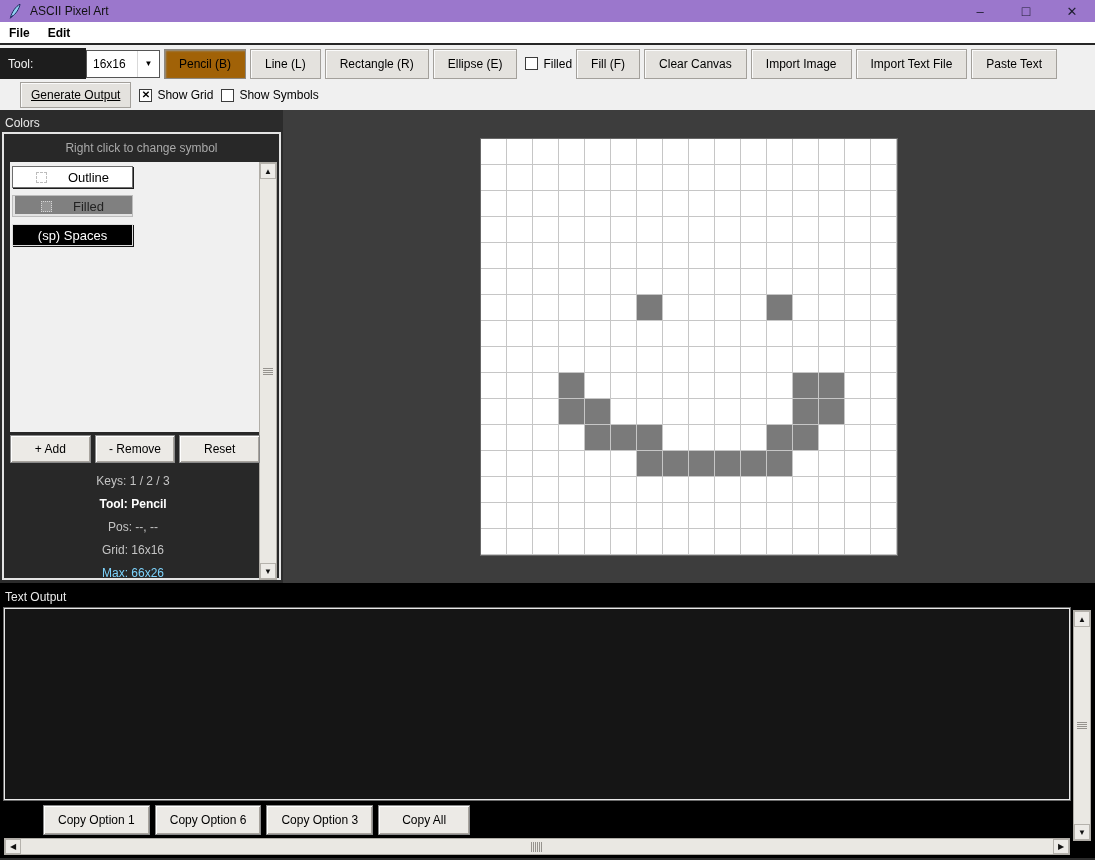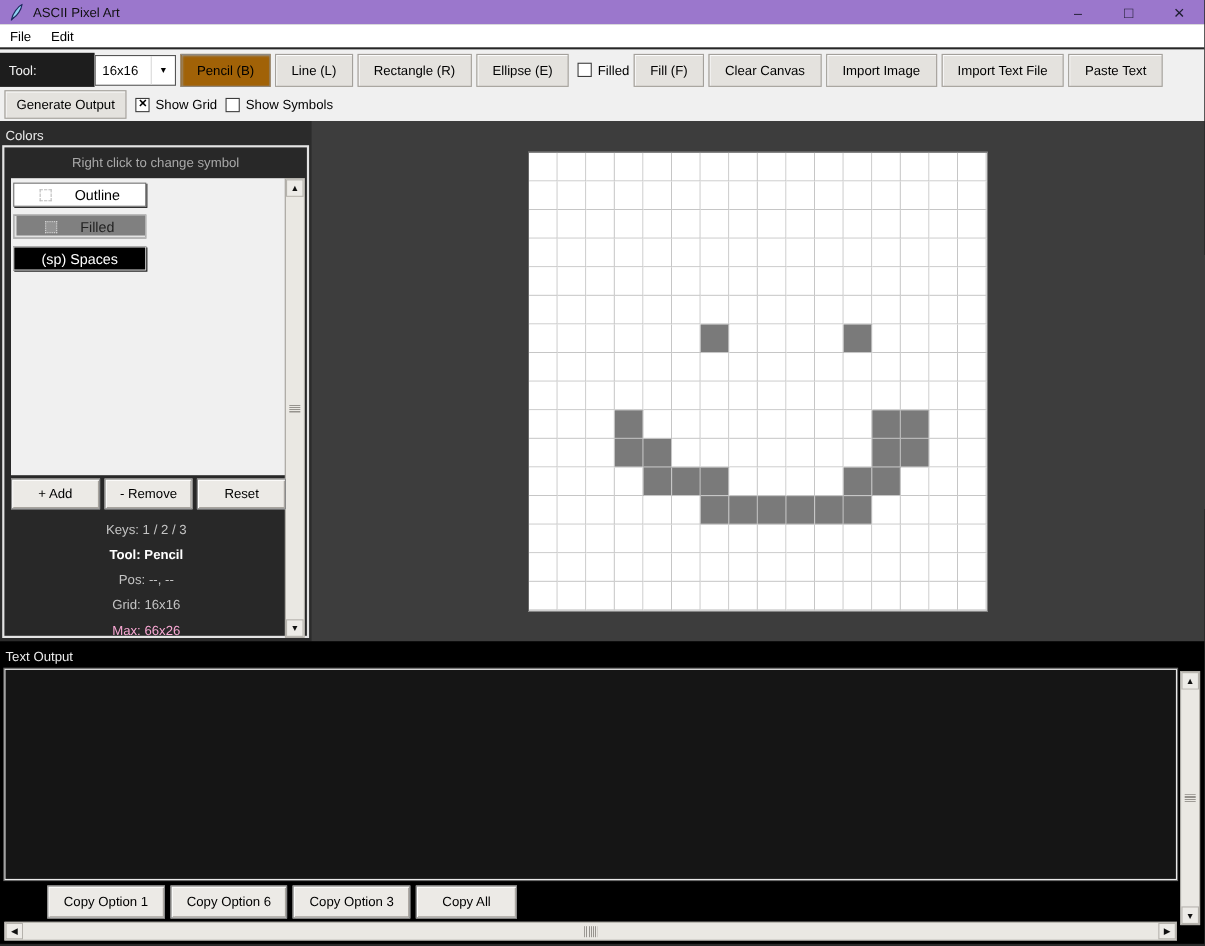--- a/index.html
+++ b/index.html
@@ -10,21 +10,21 @@
   .titlebar { height:22px; background:#9b77cc; display:flex; align-items:center; }
   .app-icon { width:14px; height:16px; margin-left:8px; }
   .title-text { font-size:12px; color:#111; margin-left:8px; }
   .tb-spacer { flex:1; }
   .tctl { width:46px; height:22px; display:flex; align-items:center; justify-content:center;
           font-size:13px; color:#1c1c2e; }
   .tctl.max { font-size:14px; }
 
   
   .menubar { height:23px; background:#ffffff; display:flex; align-items:center;
-             border-bottom:2px solid #262626; }
+             border-bottom:2px solid #262626;font-weight:bold; }
   .menu-item { font-size:12px; color:#000; padding:3px 9px; }
 
   
   .toolbar { height:65px; background:#f0f0f0; padding:2px 0 0 0; }
   .trow { display:flex; align-items:center; height:33px; }
   .trow2 { height:28px; margin-top:1px; padding-left:4px; }
   .size-label { background:#1d1d1d; color:#f2f2f2; font-size:12px; height:31px; width:86px;
                 display:flex; align-items:center; padding-left:8px; }
   .combo { width:74px; height:28px; background:#fff; border:1px solid #555; display:flex;
            align-items:center; font-size:12px; }
@@ -61,21 +61,21 @@
                 box-shadow: inset 2px -2px 0 rgba(245,245,245,.85); }
   .sw-spaces  { background:#000; color:#fff; border:1px solid #dcdcdc; box-shadow:1px 1px 0 #151515; }
   .cbtns { position:absolute; left:6px; top:301px; width:250px; display:flex; }
   .pbtn { background:#eceae6; border:1px solid #8a8a8a; height:28px; font-size:12px; color:#000;
           display:flex; align-items:center; justify-content:center; flex:1; margin-right:4px;
           box-shadow: inset 1px 1px 0 #fff, inset -1px -1px 0 #a8a49e; }
   .pbtn:last-child { margin-right:0; }
   .cstatus { position:absolute; left:0; top:336px; width:258px; text-align:center; }
   .cstatus div { font-size:12px; color:#c4c4c4; height:23px; line-height:23px; }
   .cstatus .bold { color:#fff; font-weight:bold; }
-  .cstatus .dim { color:#f9a8d4; }
+  .cstatus .dim { color:#7dd3fc; }
 
   
   .sb-v { position:absolute; width:18px; display:flex; flex-direction:column;
           background:#efede9; border:1px solid #b0ada7; }
   .sb-a { height:16px; display:flex; align-items:center; justify-content:center; font-size:8px;
           color:#111; background:#edebe7; border:1px solid #b5b2ac; flex:none; }
   .sb-track { flex:1; display:flex; flex-direction:column; align-items:center; justify-content:center;
               background:#eae8e3; }
   .grip-v { width:10px; height:7px;
             background:repeating-linear-gradient(to bottom,#96938e 0 1px,transparent 1px 2px); }
@@ -147,21 +147,21 @@
       </div>
       <div id="actions" style="display:flex;">
           <button class="btn">Fill (F)</button>
           <button class="btn">Clear Canvas</button>
           <button class="btn">Import Image</button>
           <button class="btn">Import Text File</button>
           <button class="btn">Paste Text</button>
         </div>
     </div>
     <div class="trow trow2">
-      <button class="btn small" style="margin-left:0;">Generate Output</button>
+      <button class="btn small" style="margin-left:16px;text-decoration:underline;">Generate Output</button>
       <div class="cbwrap">
         <span class="cb">
             <span>✕</span>
           </span>
         <span class="cb-label">Show Grid</span>
       </div>
       <div class="cbwrap">
         <span class="cb"></span>
         <span class="cb-label">Show Symbols</span>
       </div>

